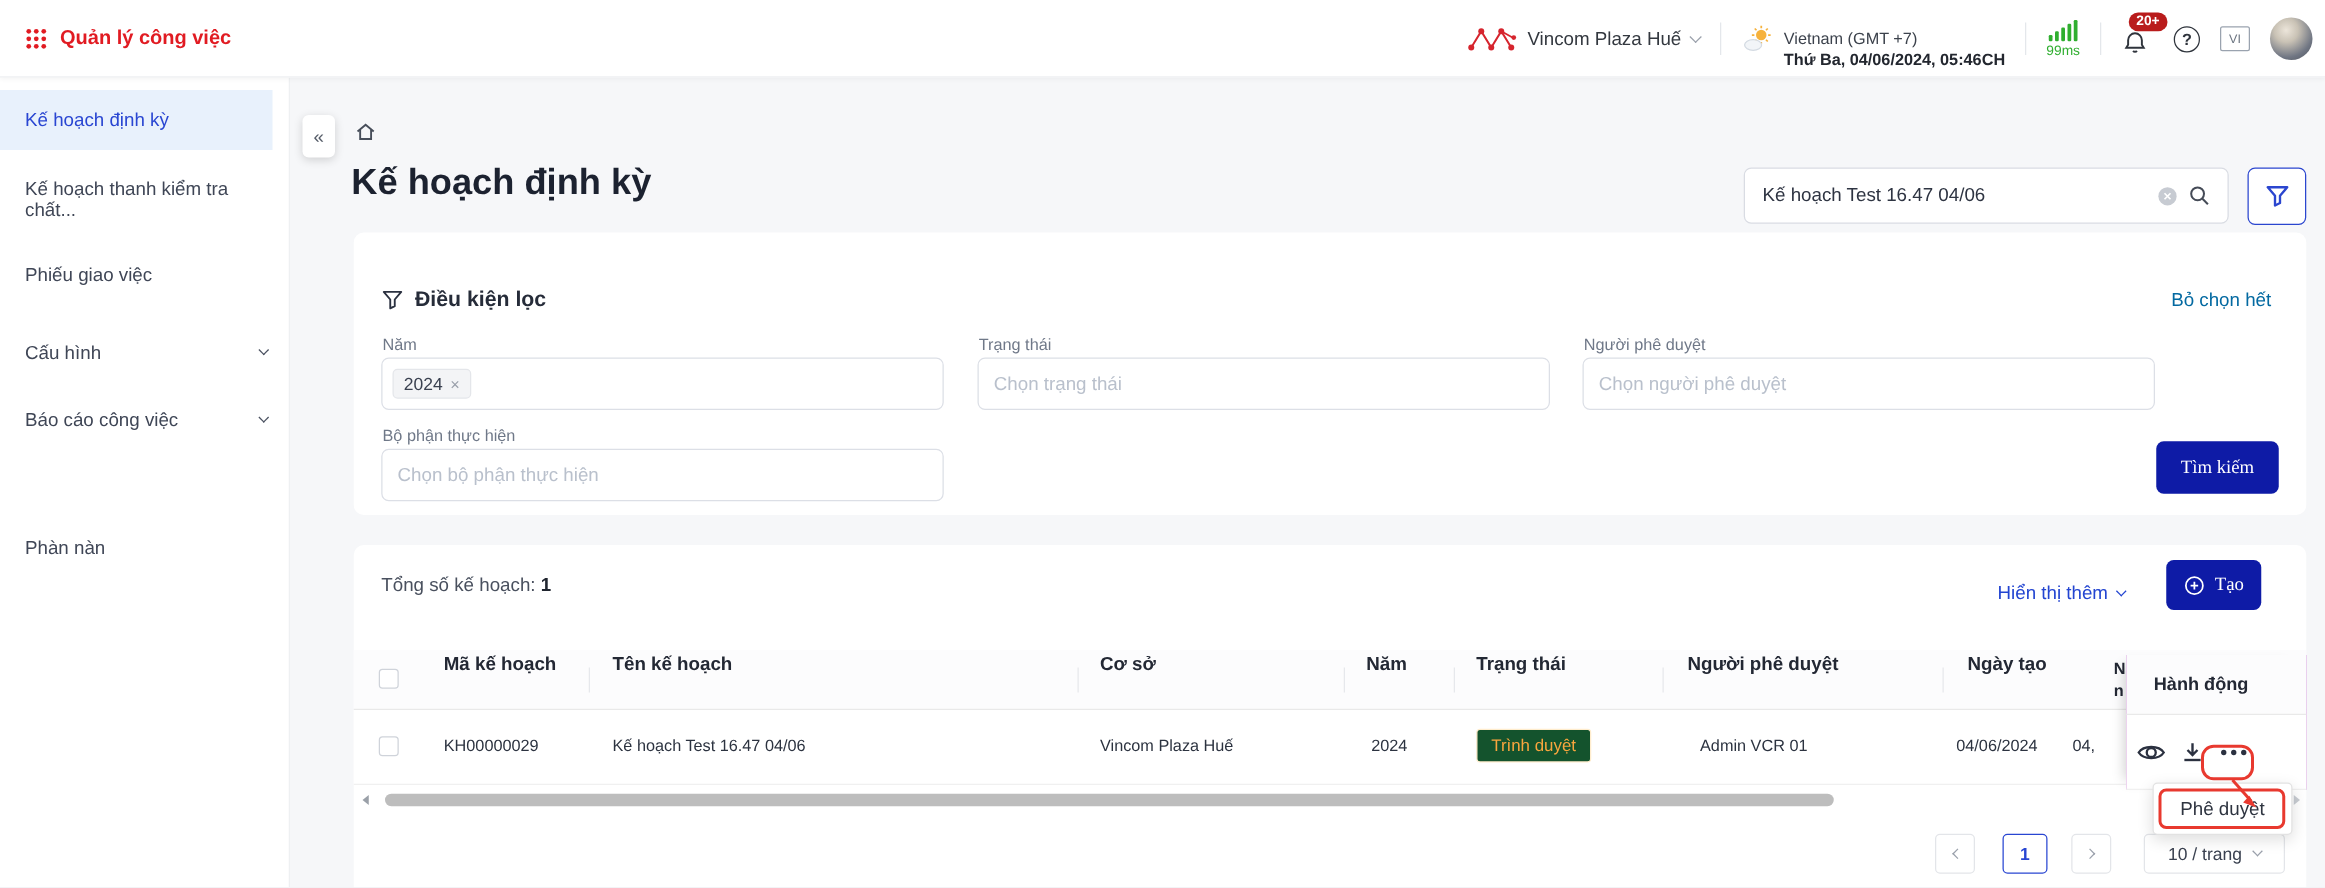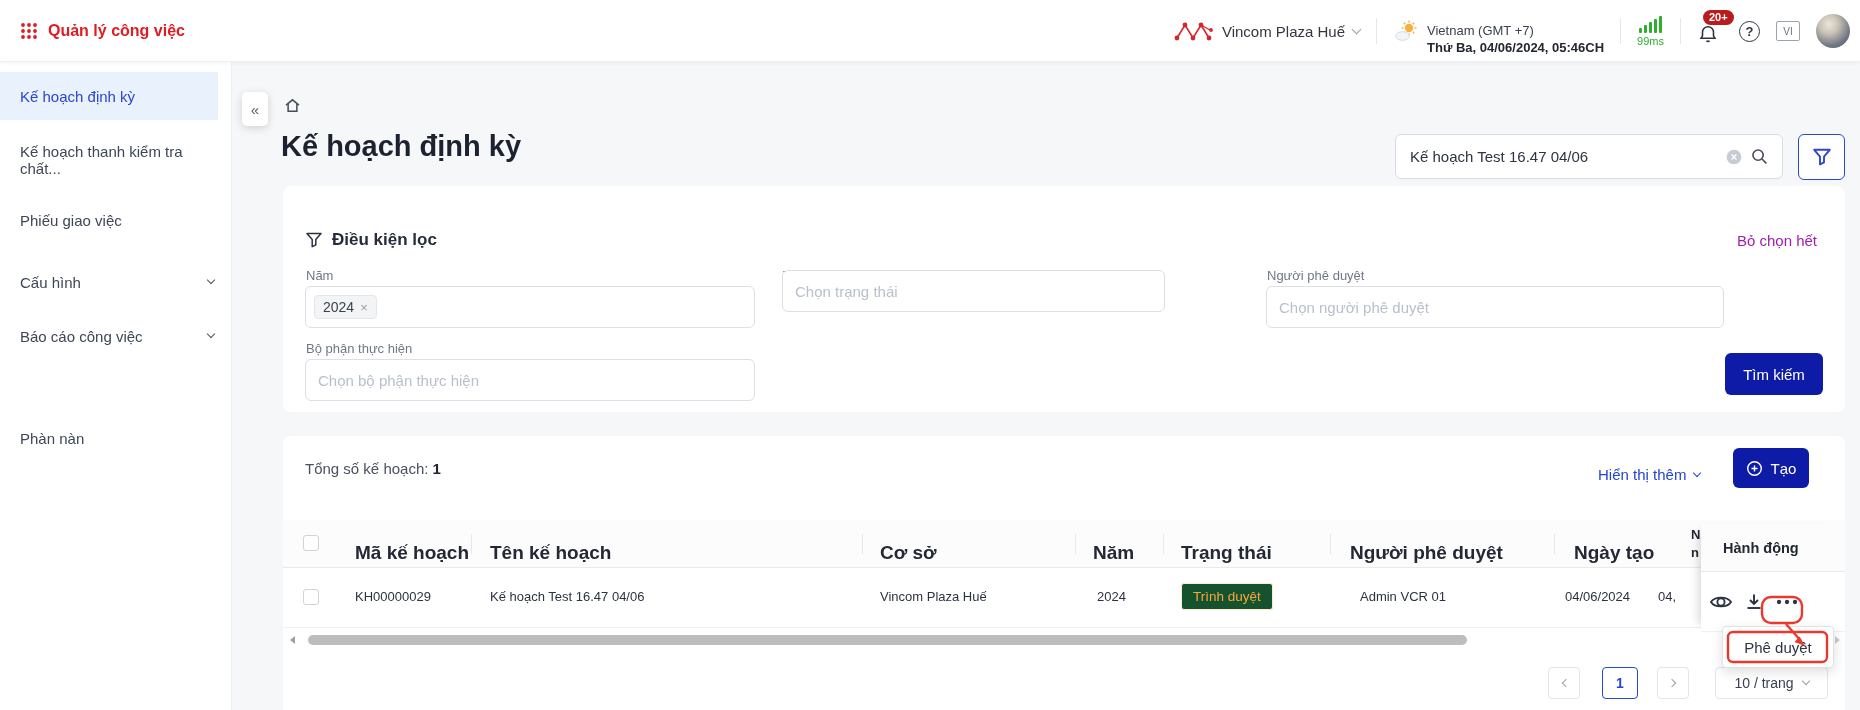--- a/index.html
+++ b/index.html
@@ -57,44 +57,44 @@
                 border:1px solid #2b46cf; border-radius:6px; display:flex; align-items:center;
                 justify-content:center; cursor:pointer; }
 
   
   .card { position:absolute; background:#fff; border-radius:8px; }
   .filter-card { left:283px; top:186px; width:1562px; height:226px; }
   .list-card { left:283px; top:436px; width:1562px; height:274px; border-radius:8px 8px 0 0; }
 
   .filter-title { position:absolute; left:22px; top:44px; display:flex; align-items:center; gap:9px;
                   font-size:17px; font-weight:600; color:#262c39; }
-  .clear-all { position:absolute; right:28px; top:46px; font-size:15px; color:#a21caf; cursor:pointer; }
+  .clear-all { position:absolute; right:28px; top:46px; font-size:15px; color:#0369a1; cursor:pointer; }
   .f-label { position:absolute; font-size:13px; color:#6f7888; }
   .f-input { position:absolute; height:42px; border:1px solid #dcdfe6; border-radius:6px; background:#fff;
              font-size:15px; color:#2e3442; padding:0 12px; font-family:inherit; outline:none; }
   .f-input::placeholder { color:#b9c0cc; }
   .f-box { position:absolute; height:42px; border:1px solid #dcdfe6; border-radius:6px; background:#fff;
            display:flex; align-items:center; padding:0 8px; }
   .tag { display:flex; align-items:center; gap:6px; background:#f3f4f6; border:1px solid #e4e6ea;
          border-radius:4px; padding:3px 8px; font-size:14px; color:#3a4150; }
   .tag .x { color:#9aa0ab; font-size:13px; cursor:pointer; }
   .primary-btn { background:#0e1ba6; color:#fff; border:none; border-radius:6px; font-size:15px;
-                 font-family:Liberation Sans, sans-serif; cursor:pointer; display:flex; align-items:center; justify-content:center; gap:8px; }
+                 font-family:Liberation Serif, serif; cursor:pointer; display:flex; align-items:center; justify-content:center; gap:8px; }
 
   
   .total-line { position:absolute; left:22px; top:24px; font-size:15px; color:#49505e; }
   .total-line b { color:#20252f; }
   .show-more { position:absolute; left:1315px; top:30px; font-size:15px; color:#2345d1; display:flex;
                align-items:center; gap:8px; cursor:pointer; }
   .show-more .chev { width:6px; height:6px; }
   .create-btn { position:absolute; left:1450px; top:12px; width:76px; height:40px; }
 
   .thead { position:absolute; left:0; top:84px; width:1562px; height:48px; background:#fcfcfd;
            border-bottom:1px solid #e9e9e9; }
-  .th { position:absolute; top:22px; font-size:19px; font-weight:700; color:#232834; white-space:nowrap; }
+  .th { position:absolute; top:3px; font-size:15px; font-weight:700; color:#232834; white-space:nowrap; }
   .sep { position:absolute; top:14px; width:1px; height:20px; background:#e6e8ec; }
   .trow { position:absolute; left:0; top:132px; width:1562px; height:60px; background:#fff;
           border-bottom:1px solid #f0f0f0; }
   .td { position:absolute; top:21px; font-size:13px; color:#2c3340; white-space:nowrap; }
   .cb { position:absolute; width:16px; height:16px; border:1.5px solid #cfd3da; border-radius:3px;
         background:#fff; cursor:pointer; }
   .status-badge { position:absolute; left:898px; top:15px; background:#14532d; border:1px solid #ffeccc;
                   color:#f9a63e; font-size:13.5px; padding:5px 11px; border-radius:3px; }
   .clip { overflow:hidden; }
 
@@ -279,21 +279,21 @@
 
     <span class="f-label" style="left:23px; top:82px">Năm</span>
     <div class="f-box" style="left:22px; top:100px; width:450px">
       <span class="tag">
         <span>2024</span>
         <span class="x">×</span>
       </span>
     </div>
 
     <span class="f-label" style="left:500px; top:82px">Trạng thái</span>
-    <input class="f-input" style="left: 499px; top: 84px; width: 383px;" placeholder="Chọn trạng thái">
+    <input class="f-input" style="left: 499px; top: 100px; width: 458px;" placeholder="Chọn trạng thái">
 
     <span class="f-label" style="left:984px; top:82px">Người phê duyệt</span>
     <input class="f-input" style="left: 983px; top: 100px; width: 458px;" placeholder="Chọn người phê duyệt">
 
     <span class="f-label" style="left:23px; top:155px">Bộ phận thực hiện</span>
     <input class="f-input" style="left: 22px; top: 173px; width: 450px;" placeholder="Chọn bộ phận thực hiện">
 
     <button class="primary-btn abs" style="left:1442px; top:167px; width:98px; height:42px">Tìm kiếm</button>
   </div>
 

